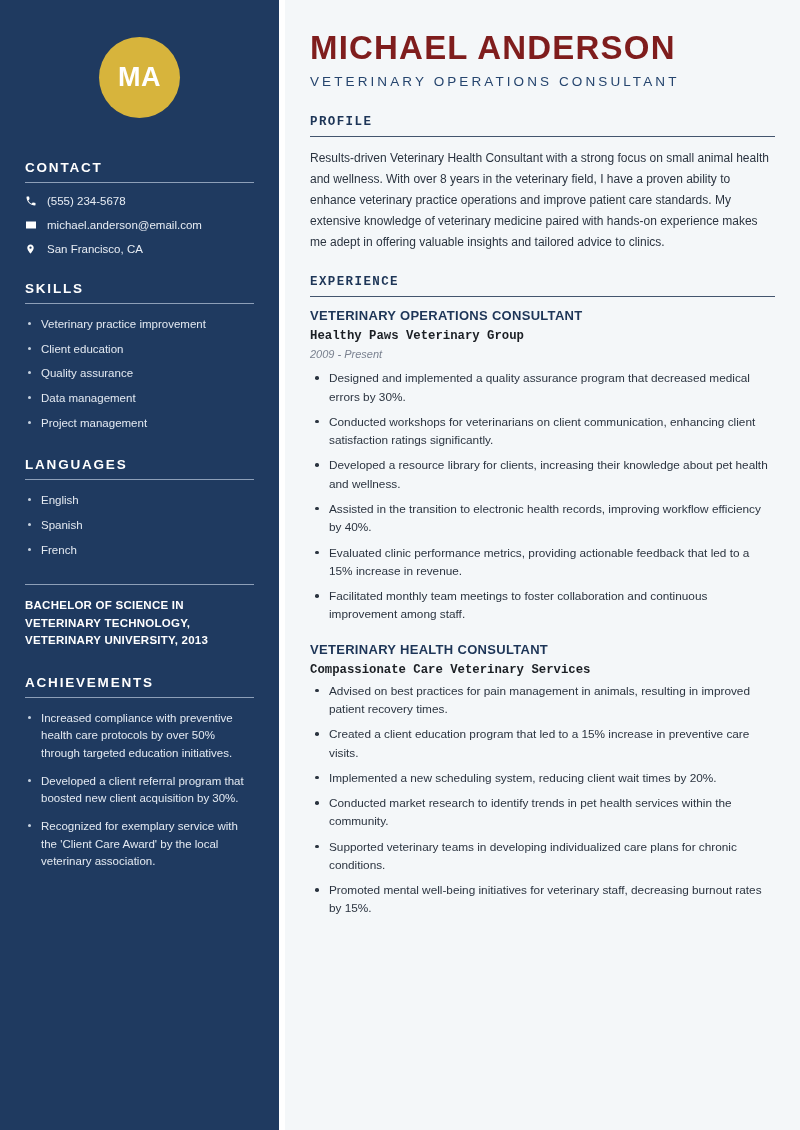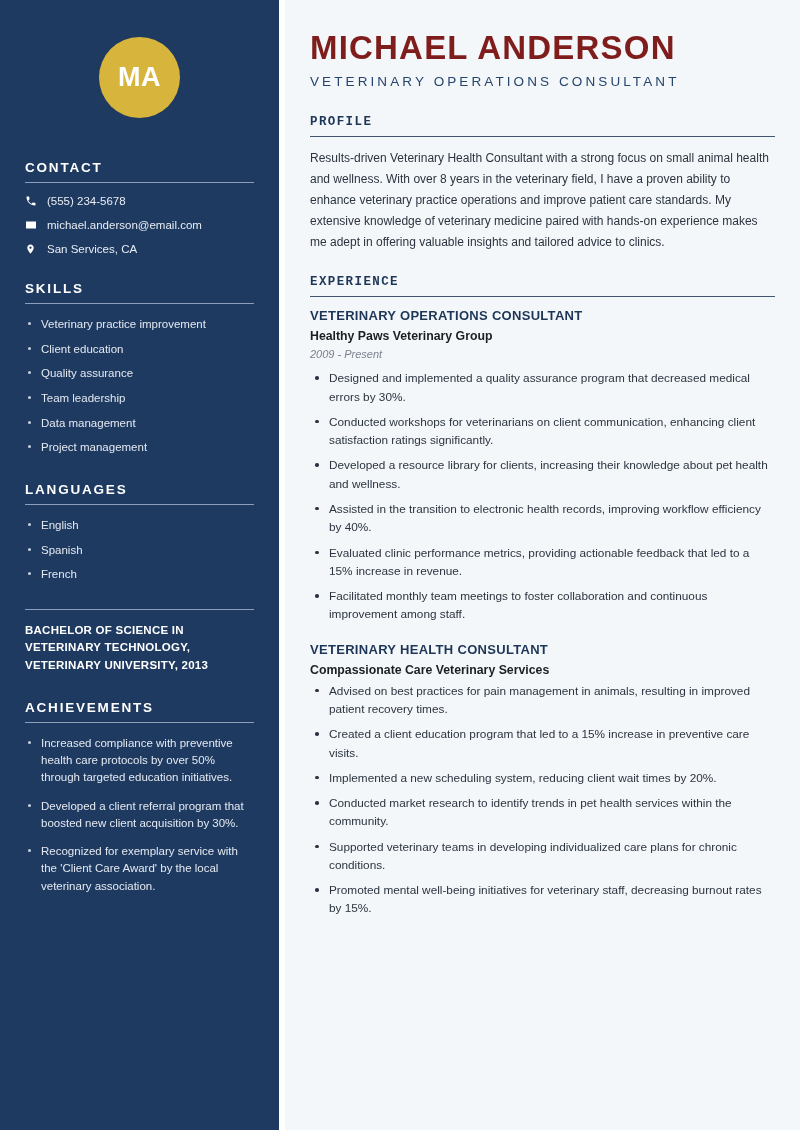--- a/index.html
+++ b/index.html
@@ -186,20 +186,21 @@
     color: #1d3557;
     letter-spacing: 0.3px;
     margin-bottom: 6px;
   }
 
   .exp-company {
     font-size: 12.3px;
     font-weight: bold;
     color: #1b1f24;
     margin-bottom: 5px;
+    font-family: Liberation Mono, monospace;
   }
 
   .exp-dates {
     font-size: 11px;
     font-style: italic;
     color: #7a8290;
     margin-bottom: 9px;
   }
 
   .exp-list { list-style: none; }
@@ -254,33 +255,32 @@
               </svg>
           </span>
           <span>michael.anderson@email.com</span>
         </li>
         <li class="contact-item">
           <span class="ico">
             <svg width="11" height="12" viewBox="0 0 24 24">
                 <path d="M12 2C8.1 2 5 5.1 5 9c0 5.2 7 13 7 13s7-7.8 7-13c0-3.9-3.1-7-7-7zm0 9.5A2.5 2.5 0 1 1 12 6.5a2.5 2.5 0 0 1 0 5z"></path>
               </svg>
           </span>
-          <span>San Services, CA</span>
+          <span>San Francisco, CA</span>
         </li>
       </ul>
     </section>
 
     <section class="side-section">
       <div class="side-heading">SKILLS</div>
       <div class="side-rule"></div>
       <ul class="side-list">
         <li>Veterinary practice improvement</li>
         <li>Client education</li>
         <li>Quality assurance</li>
-        <li>Team leadership</li>
         <li>Data management</li>
         <li>Project management</li>
       </ul>
     </section>
 
     <section class="side-section">
       <div class="side-heading">LANGUAGES</div>
       <div class="side-rule"></div>
       <ul class="side-list">
         <li>English</li>

